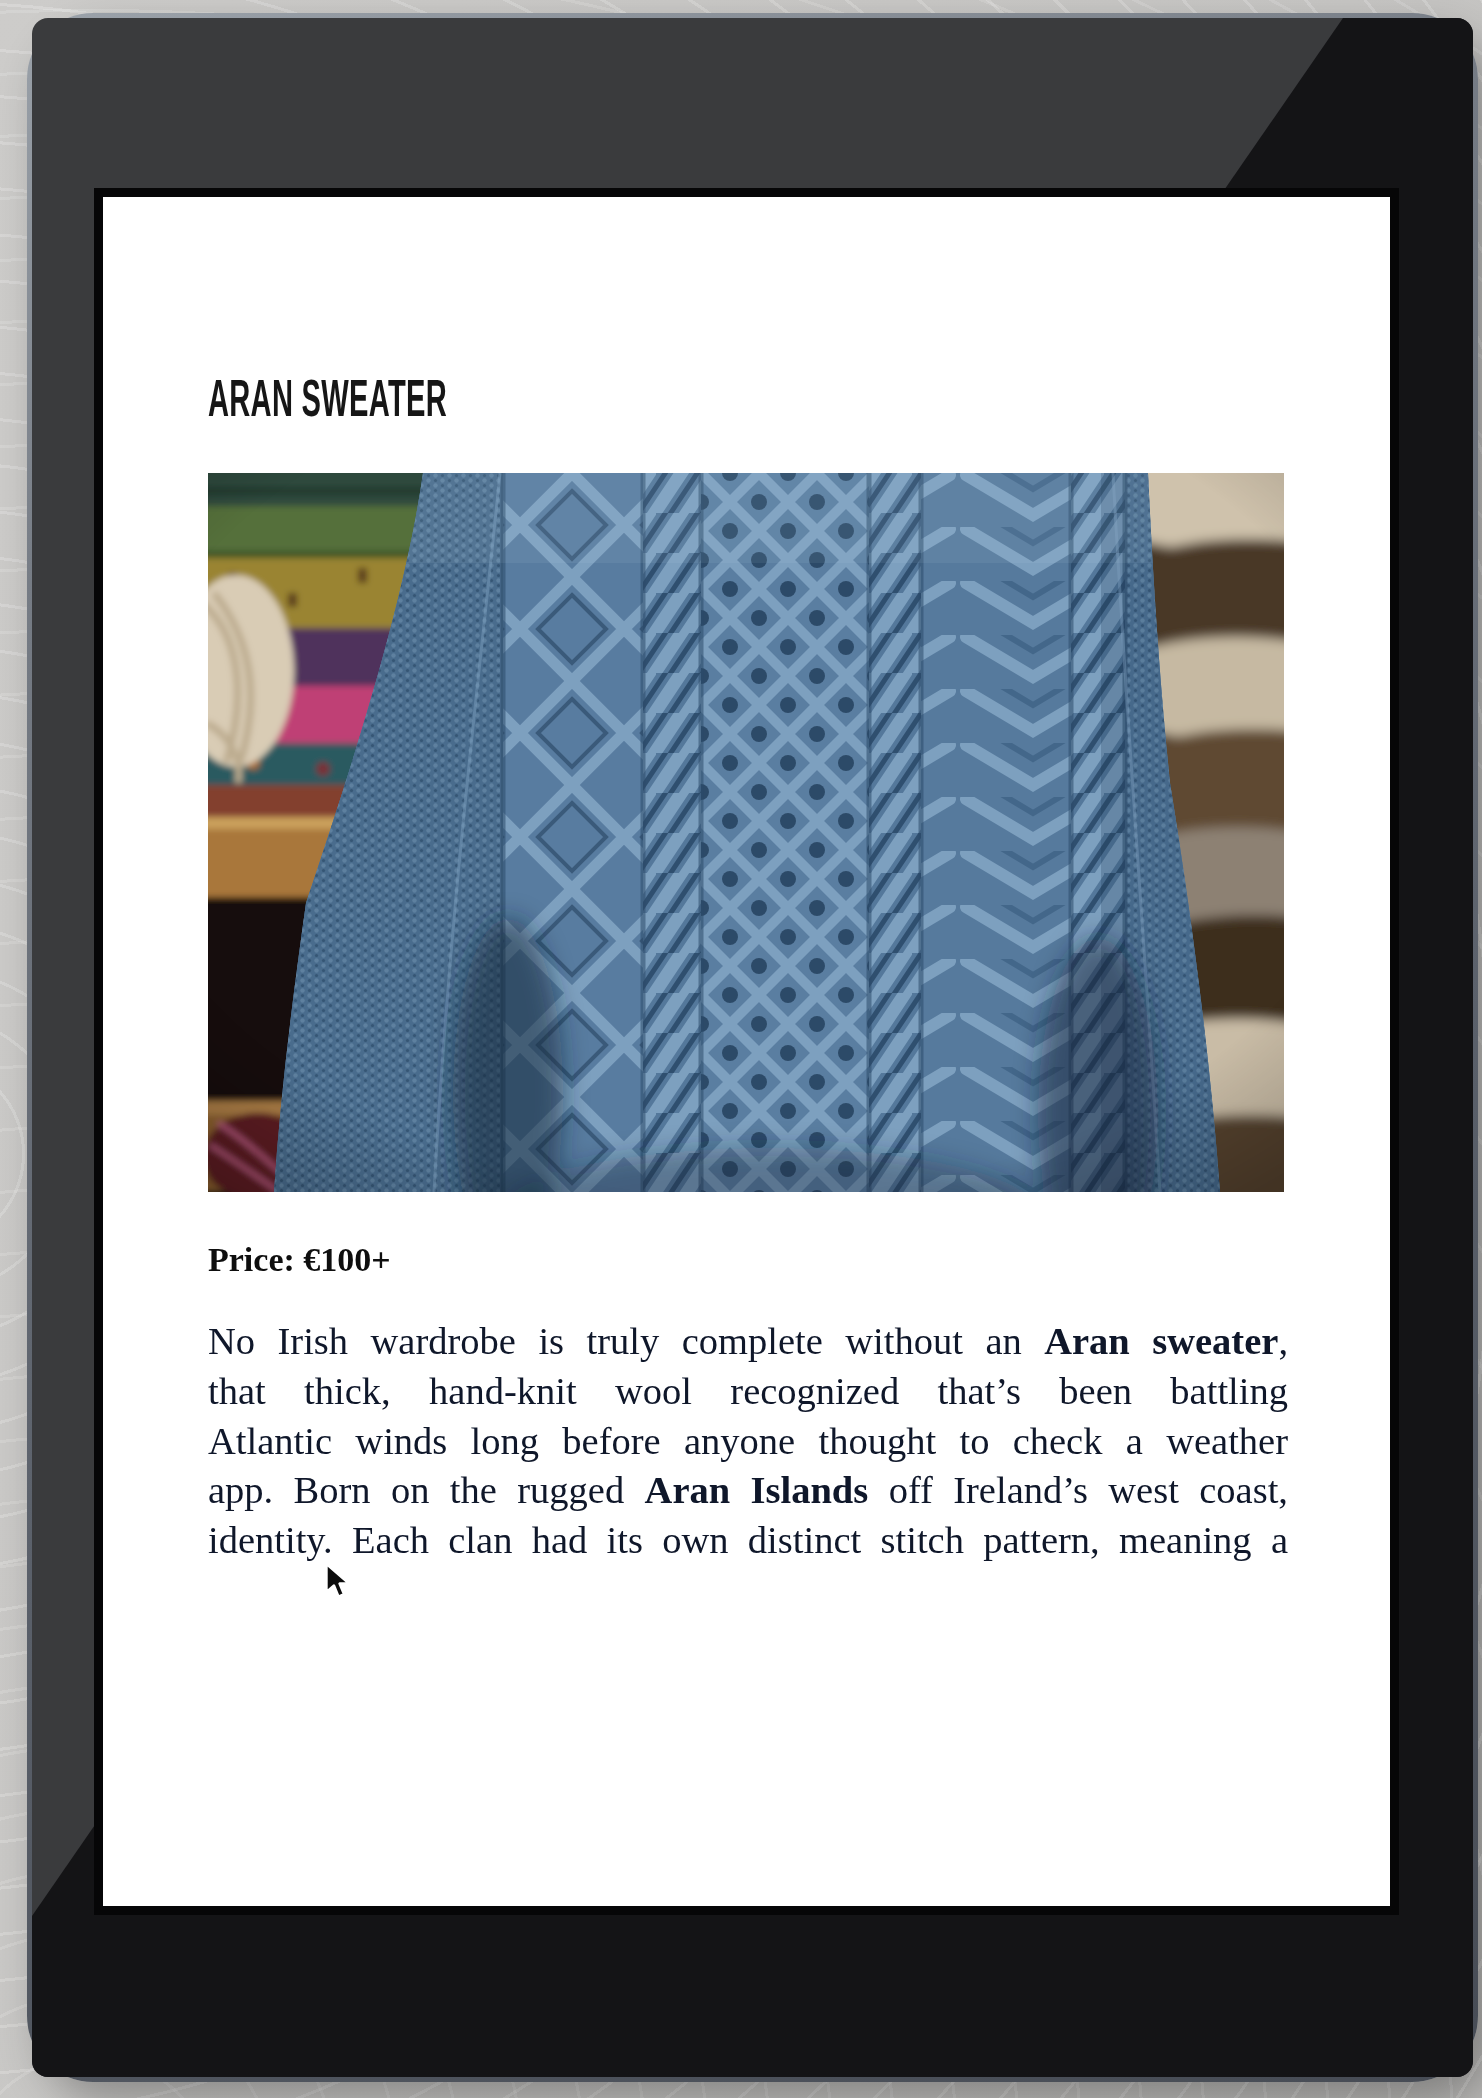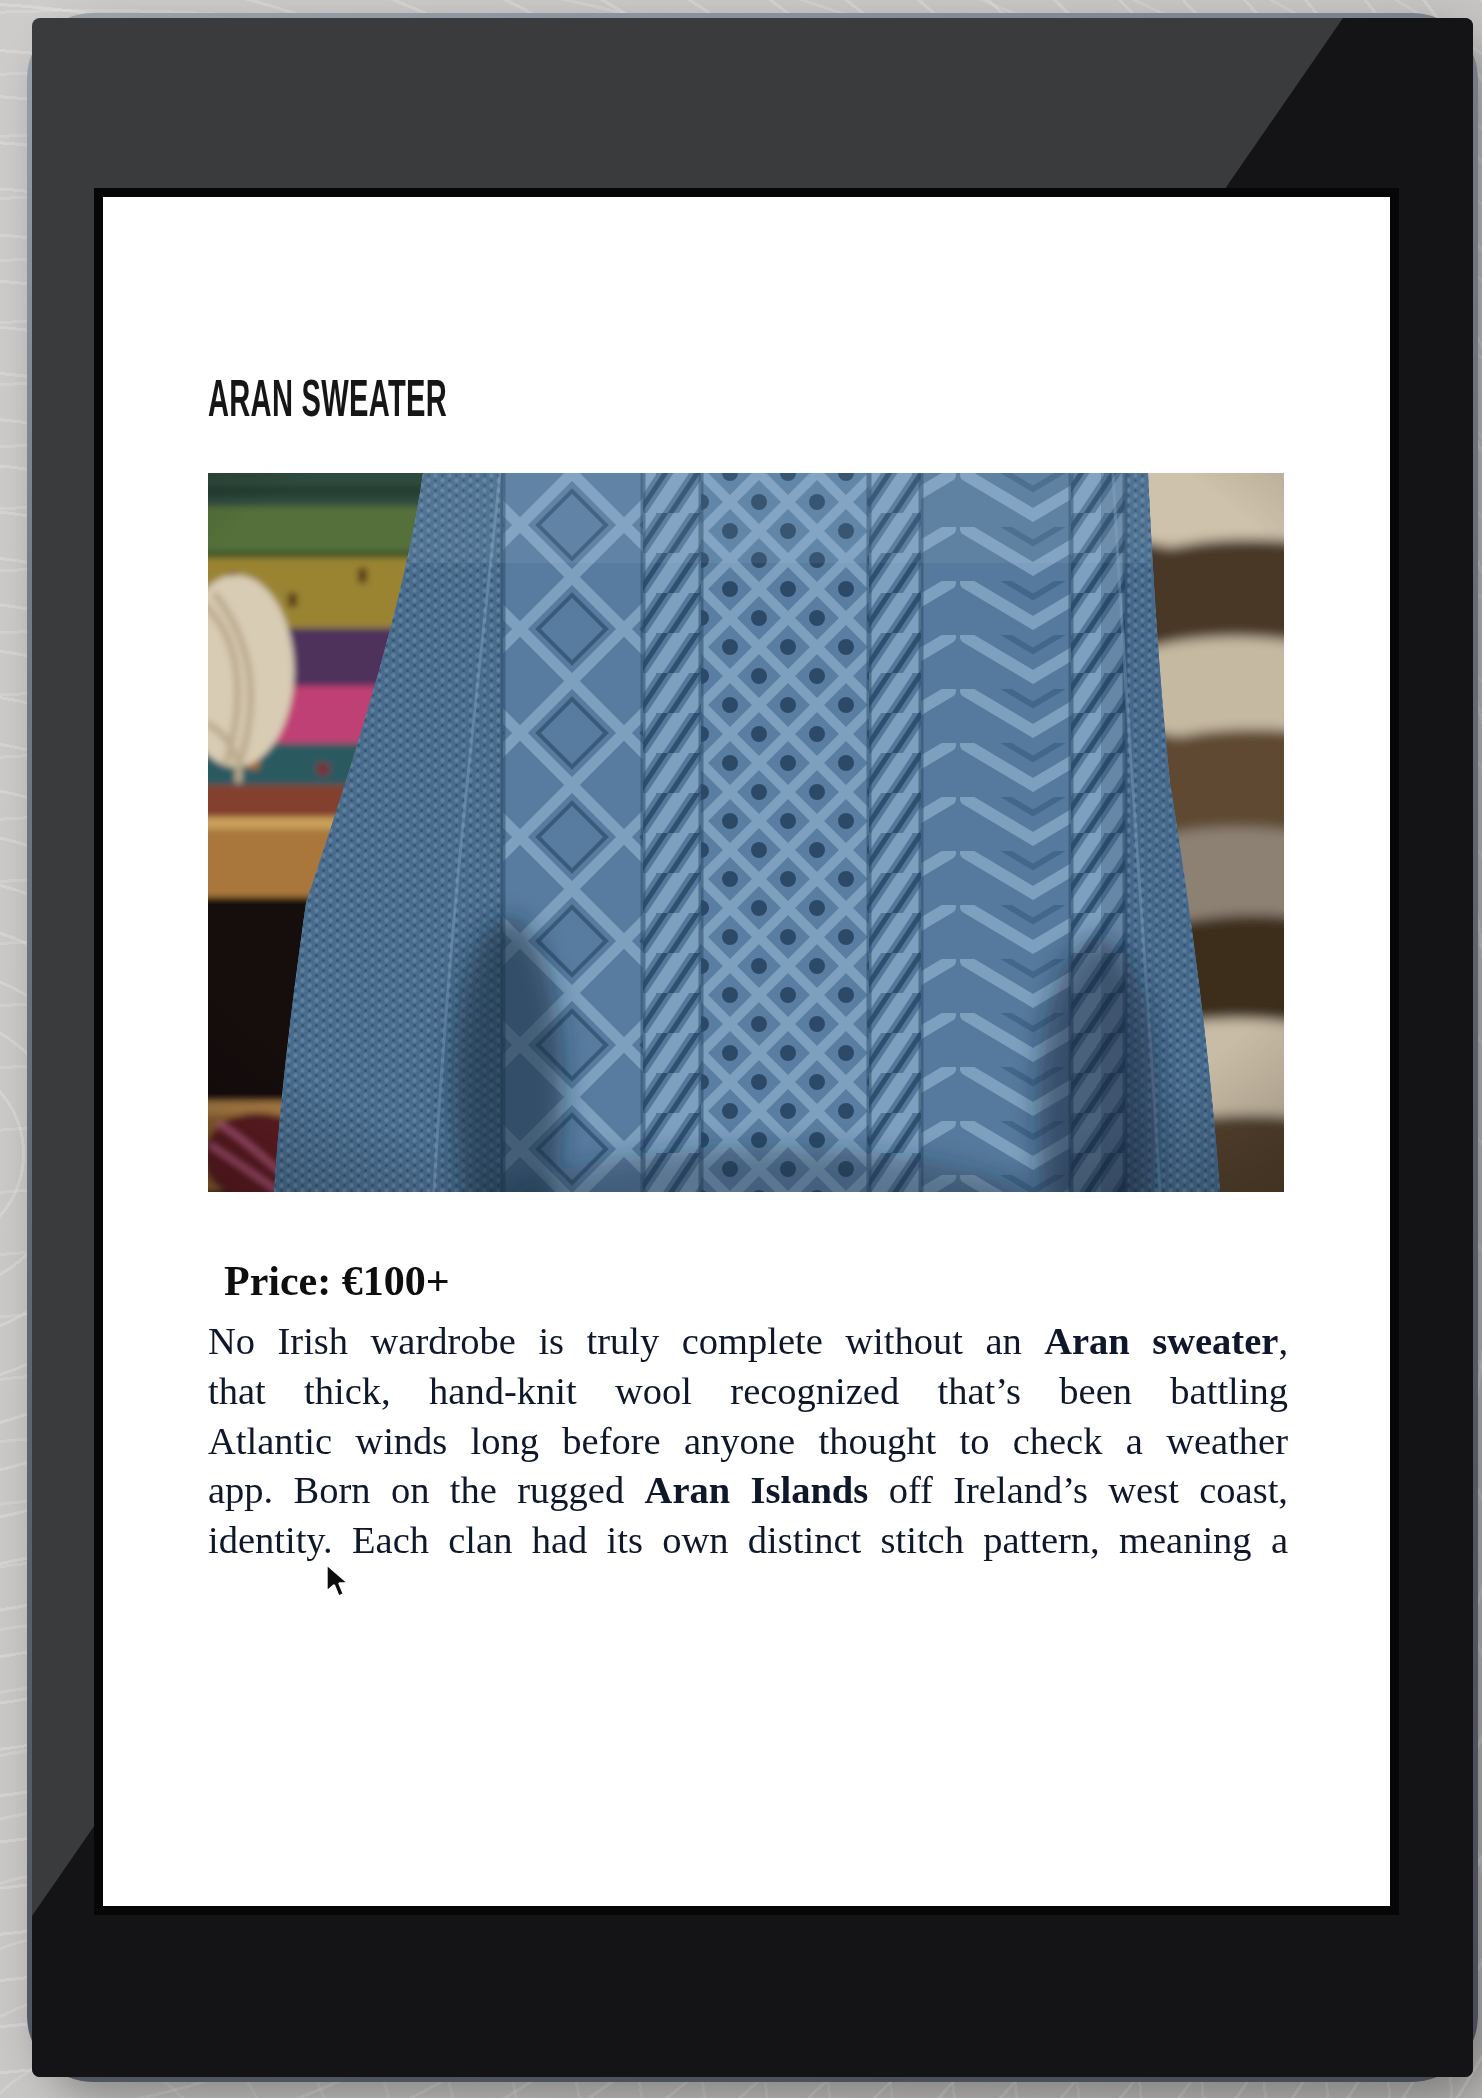--- a/index.html
+++ b/index.html
@@ -6,36 +6,36 @@
   .stage{position:relative;width:1482px;height:2098px;overflow:hidden;
     background-color:#c8c7c5;
     background-image:
       repeating-radial-gradient(circle at -70px 55%, rgba(255,255,255,.20) 0 3px, rgba(255,255,255,0) 3px 46px),
       repeating-radial-gradient(circle at 6% 104%, rgba(255,255,255,.15) 0 3px, rgba(255,255,255,0) 3px 62px),
       linear-gradient(115deg,#cdccca 0%,#c7c6c4 55%,#b9b8b6 100%);
   }
   .tablet{position:absolute;left:27px;top:13px;width:1451px;height:2069px;border-radius:66px;
     background:linear-gradient(160deg,#9ba2aa 0%,#767c85 22%,#5a606a 60%,#474c55 100%);
     box-shadow:16px 20px 44px rgba(0,0,0,.30);}
-  .face{position:absolute;left:5px;top:5px;right:5px;bottom:5px;border-radius:8px;
+  .face{position:absolute;left:5px;top:5px;right:5px;bottom:5px;border-radius:16px;
     background:#3a3b3d;overflow:hidden;}
   .reflection{position:absolute;left:0;top:0;width:100%;height:100%;background:#141416;
     clip-path:polygon(1311px 0,100% 0,100% 100%,0 100%,0 1898px);}
   .screen{position:absolute;left:62px;top:170px;width:1305px;height:1727px;background:#060607;}
   .page{position:absolute;left:9px;top:9px;width:1287px;height:1709px;background:#ffffff;overflow:hidden;}
 
   .title{position:absolute;left:105px;top:174px;margin:0;font-family:"Liberation Sans",sans-serif;
     font-weight:700;font-size:52px;line-height:1.05;color:#161616;white-space:nowrap;}
   .title-inner{display:inline-block;transform:scaleX(.56);transform-origin:0 50%;letter-spacing:.5px;}
 
   .photo{position:absolute;left:105px;top:276px;width:1076px;height:719px;margin:0;overflow:hidden;}
   .photo-svg{display:block;width:100%;height:100%;}
 
-  .price{position:absolute;left:105px;top:1044px;margin:16px;font-family:"Liberation Serif",serif;
-    font-weight:700;font-size:42px;color:#0e0e0e;white-space:nowrap;}
+  .price{position:absolute;left:105px;top:1044px;margin:0;font-family:"Liberation Serif",serif;
+    font-weight:700;font-size:34px;color:#0e0e0e;white-space:nowrap;}
 
   .para{position:absolute;left:105px;top:1120px;width:1080px;font-family:"Liberation Serif",serif;
     font-size:38.5px;line-height:49.8px;color:#0f172a;}
   .pline{text-align:justify;text-align-last:justify;white-space:nowrap;overflow:hidden;width:1080px;}
   .pline b{font-weight:700;}
 
   .cursor{position:absolute;width:27px;height:39px;pointer-events:none;}
 </style>
 </head>
 <body>

